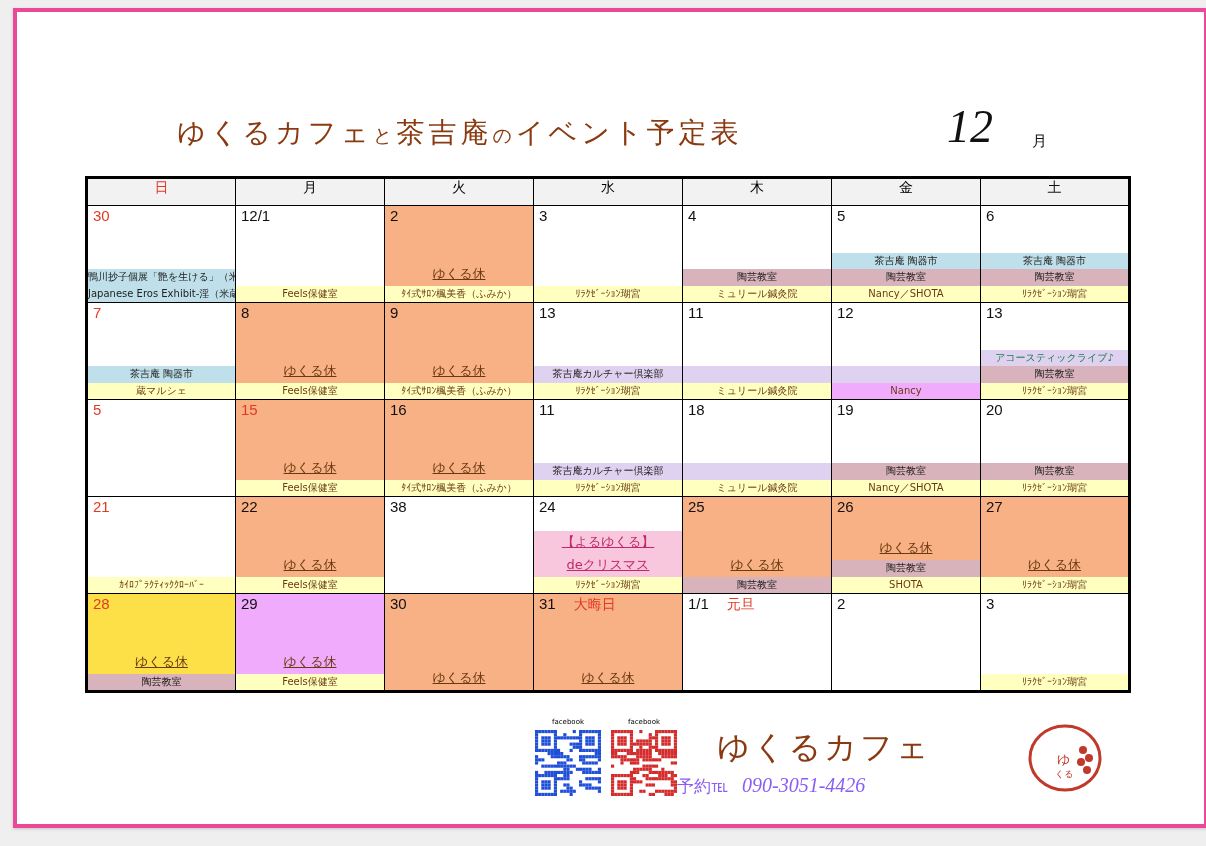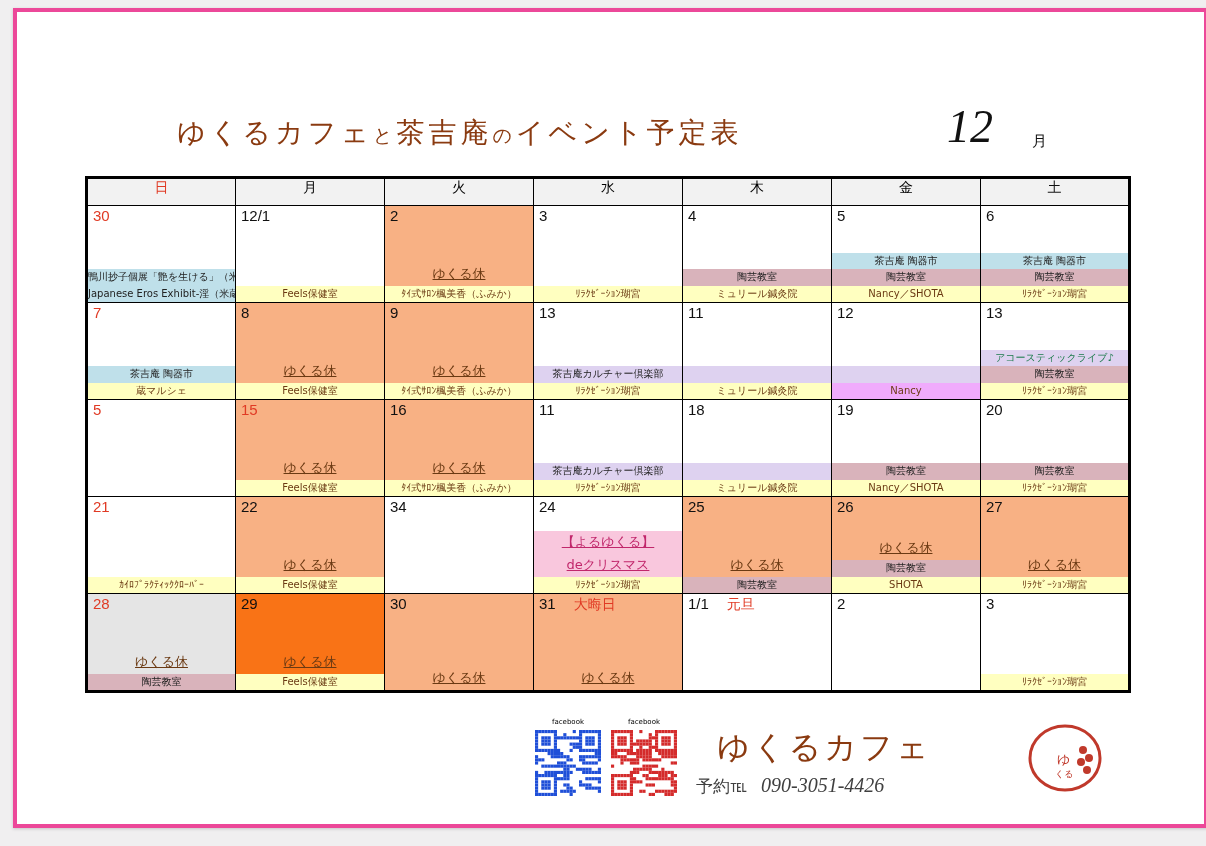--- a/index.html
+++ b/index.html
@@ -86,21 +86,21 @@
   .qr-label{
     position:absolute;font-size:7px;text-align:center;width:66px;
     font-family:"DejaVu Sans", sans-serif;
   }
   .brand{
     position:absolute;left:700px;top:8px;
     font-size:32px;letter-spacing:3px;color:#8a3a10;
     font-family:"DejaVu Sans", sans-serif;
   }
   .tel{
-    position:absolute;left:679px;top:56px;font-size:17px;color:#404040;
+    position:absolute;left:660px;top:56px;font-size:17px;color:#8b5cf6;
   }
   .tel .num{font-family:"Liberation Serif", serif;font-style:italic;font-size:20px;margin-left:14px;}
   .logo{
     position:absolute;left:1010px;top:4px;width:76px;height:72px;
   }
 </style>
 </head>
 <body>
 
 <div class="page">
@@ -215,46 +215,46 @@
             </div></td>
         </tr>
         <tr>
           <td class="day"><span class="dnum red">21</span><div class="stack">
               <div class="ev" style="background: rgb(255, 255, 192); color: rgb(107, 58, 19);">ｶｲﾛﾌﾟﾗｸﾃｨｯｸｸﾛｰﾊﾞｰ</div>
             </div></td>
           <td class="day" style="background: rgb(248, 177, 132);"><span class="dnum blk">22</span><div class="stack">
               <div class="ev big" style="background: transparent; color: rgb(107, 58, 19);">ゆくる休</div>
               <div class="ev" style="background: rgb(255, 255, 192); color: rgb(107, 58, 19);">Feels保健室</div>
             </div></td>
-          <td class="day"><span class="dnum blk">34</span><div class="stack"></div></td>
+          <td class="day"><span class="dnum blk">38</span><div class="stack"></div></td>
           <td class="day"><span class="dnum blk">24</span><div class="stack">
               <div class="ev big" style="background: rgb(249, 199, 221); color: rgb(193, 39, 107);">【よるゆくる】</div>
               <div class="ev big" style="background: rgb(249, 199, 221); color: rgb(193, 39, 107);">deクリスマス</div>
               <div class="ev" style="background: rgb(255, 255, 192); color: rgb(107, 58, 19);">ﾘﾗｸｾﾞｰｼｮﾝ瑚宮</div>
             </div></td>
           <td class="day" style="background: rgb(248, 177, 132);"><span class="dnum blk">25</span><div class="stack">
               <div class="ev big" style="background: transparent; color: rgb(107, 58, 19);">ゆくる休</div>
               <div class="ev" style="background: rgb(217, 179, 187); color: rgb(34, 34, 34);">陶芸教室</div>
             </div></td>
           <td class="day" style="background: rgb(248, 177, 132);"><span class="dnum blk">26</span><div class="stack">
               <div class="ev big" style="background: transparent; color: rgb(107, 58, 19);">ゆくる休</div>
               <div class="ev" style="background: rgb(217, 179, 187); color: rgb(34, 34, 34);">陶芸教室</div>
               <div class="ev" style="background: rgb(255, 255, 192); color: rgb(107, 58, 19);">SHOTA</div>
             </div></td>
           <td class="day" style="background: rgb(248, 177, 132);"><span class="dnum blk">27</span><div class="stack">
               <div class="ev big" style="background: transparent; color: rgb(107, 58, 19);">ゆくる休</div>
               <div class="ev" style="background: rgb(255, 255, 192); color: rgb(107, 58, 19);">ﾘﾗｸｾﾞｰｼｮﾝ瑚宮</div>
             </div></td>
         </tr>
         <tr>
-          <td class="day" style="background: #e5e5e5;"><span class="dnum red">28</span><div class="stack">
-              <div class="ev big" style="background: transparent; color: rgb(107, 58, 19);">ゆくる休</div>
-              <div class="ev" style="background: rgb(217, 179, 187); color: rgb(34, 34, 34);">陶芸教室</div>
-            </div></td>
-          <td class="day" style="background: #f97316;"><span class="dnum blk">29</span><div class="stack">
+          <td class="day" style="background: #fde047;"><span class="dnum red">28</span><div class="stack">
+              <div class="ev big" style="background: transparent; color: rgb(107, 58, 19);">ゆくる休</div>
+              <div class="ev" style="background: rgb(217, 179, 187); color: rgb(34, 34, 34);">陶芸教室</div>
+            </div></td>
+          <td class="day" style="background: #f0abfc;"><span class="dnum blk">29</span><div class="stack">
               <div class="ev big" style="background: transparent; color: rgb(107, 58, 19);">ゆくる休</div>
               <div class="ev" style="background: rgb(255, 255, 192); color: rgb(107, 58, 19);">Feels保健室</div>
             </div></td>
           <td class="day" style="background: rgb(248, 177, 132);"><span class="dnum blk">30</span><div class="stack">
               <div class="ev big" style="background: transparent; color: rgb(107, 58, 19);">ゆくる休</div>
             </div></td>
           <td class="day" style="background: rgb(248, 177, 132);"><span class="dnum blk">31</span><span class="daynote">大晦日</span><div class="stack">
               <div class="ev big" style="background: transparent; color: rgb(107, 58, 19);">ゆくる休</div>
             </div></td>
           <td class="day"><span class="dnum blk">1/1</span><span class="daynote">元旦</span><div class="stack"></div></td>

